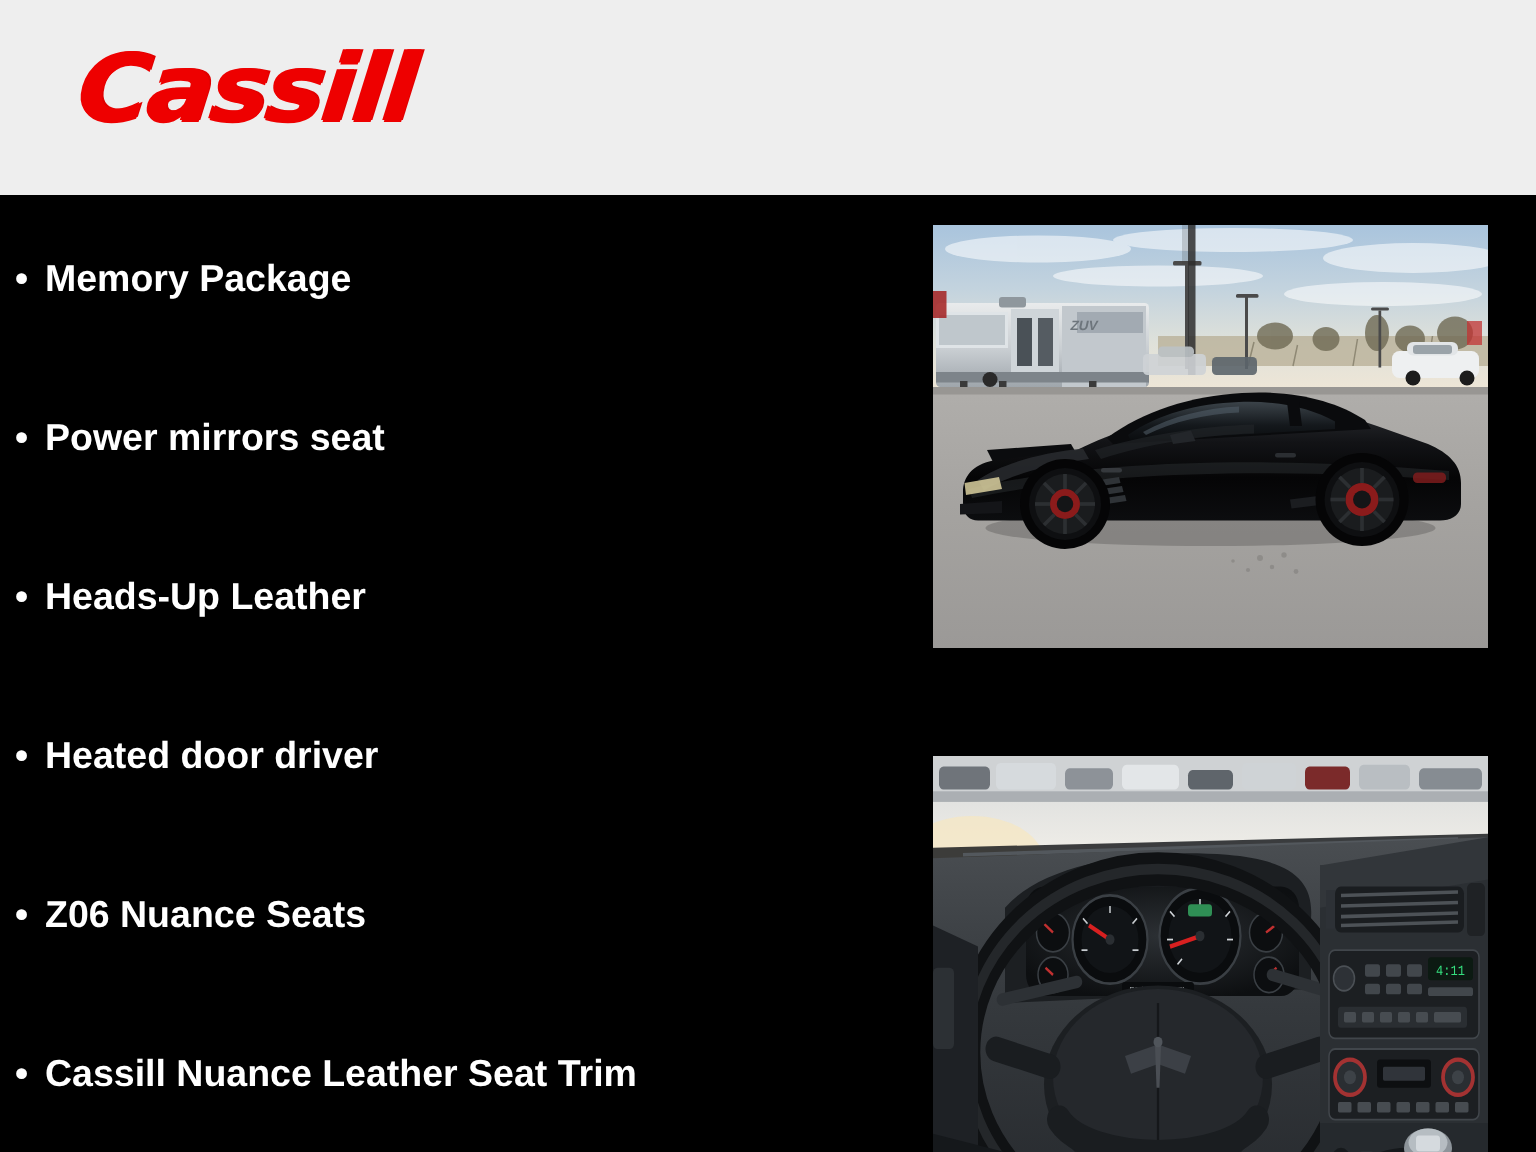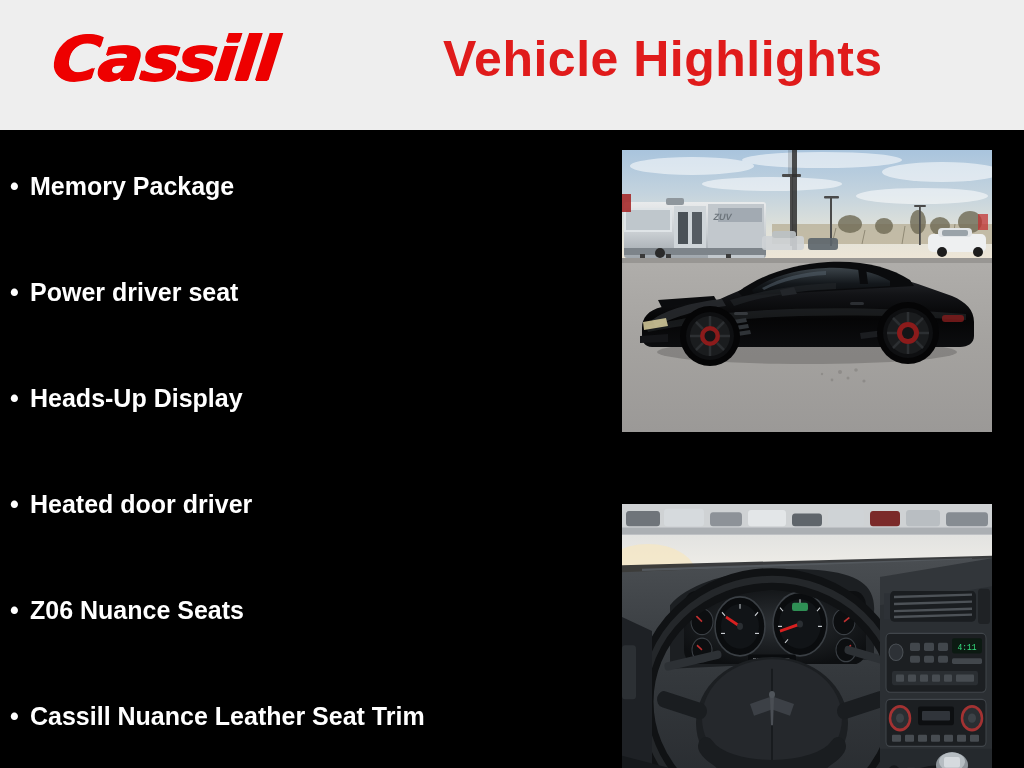--- a/index.html
+++ b/index.html
@@ -58,38 +58,37 @@
   #photo-interior { left:622px; top:460px; width:370px; height:333px;margin-top:44px; }
   .photo svg { display:block; width:100%; height:100%; }
 </style>
 </head>
 <body>
 
 <div class="slide">
 
   <div class="header">
     <div class="logo">Cassill</div>
-    <div class="header-title">Vehicle Highlights</div>
   </div>
 
   <div class="bullets">
 
     <div class="bullet-row" style="top:42px;">
       <span class="bullet-dot">•</span>
       <span class="bullet-text">Memory Package</span>
     </div>
 
     <div class="bullet-row" style="top:148px;">
       <span class="bullet-dot">•</span>
-      <span class="bullet-text">Power driver seat</span>
+      <span class="bullet-text">Power mirrors seat</span>
     </div>
 
     <div class="bullet-row" style="top:254px;">
       <span class="bullet-dot">•</span>
-      <span class="bullet-text">Heads-Up Display</span>
+      <span class="bullet-text">Heads-Up Leather</span>
     </div>
 
     <div class="bullet-row" style="top:360px;">
       <span class="bullet-dot">•</span>
       <span class="bullet-text">Heated door driver</span>
     </div>
 
     <div class="bullet-row" style="top:466px;">
       <span class="bullet-dot">•</span>
       <span class="bullet-text">Z06 Nuance Seats</span>

